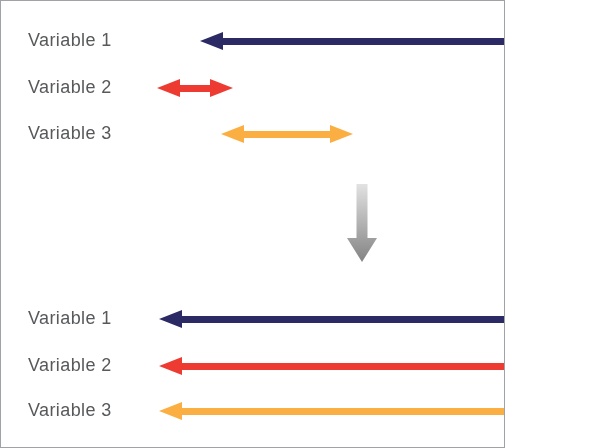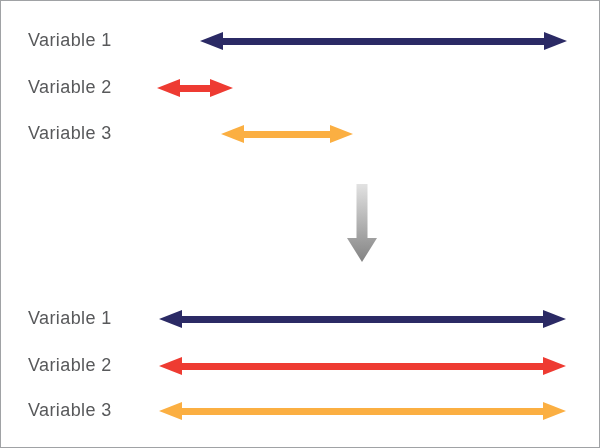--- a/index.html
+++ b/index.html
@@ -3,21 +3,21 @@
 <meta charset="utf-8">
 <style>
   html, body {
     margin: 0;
     padding: 0;
     background: #ffffff;
     font-family: "Liberation Sans", "DejaVu Sans", sans-serif;
   }
   .frame {
     position: relative;
-    width: 600px;
+    width: 505px;
     height: 448px;
     box-sizing: border-box;
     border: 1.5px solid #a0a2a5;
     background: #ffffff;
     overflow: hidden;
   }
   .var-label {
     position: absolute;
     transform: translateY(-52%);
     font-size: 18px;

